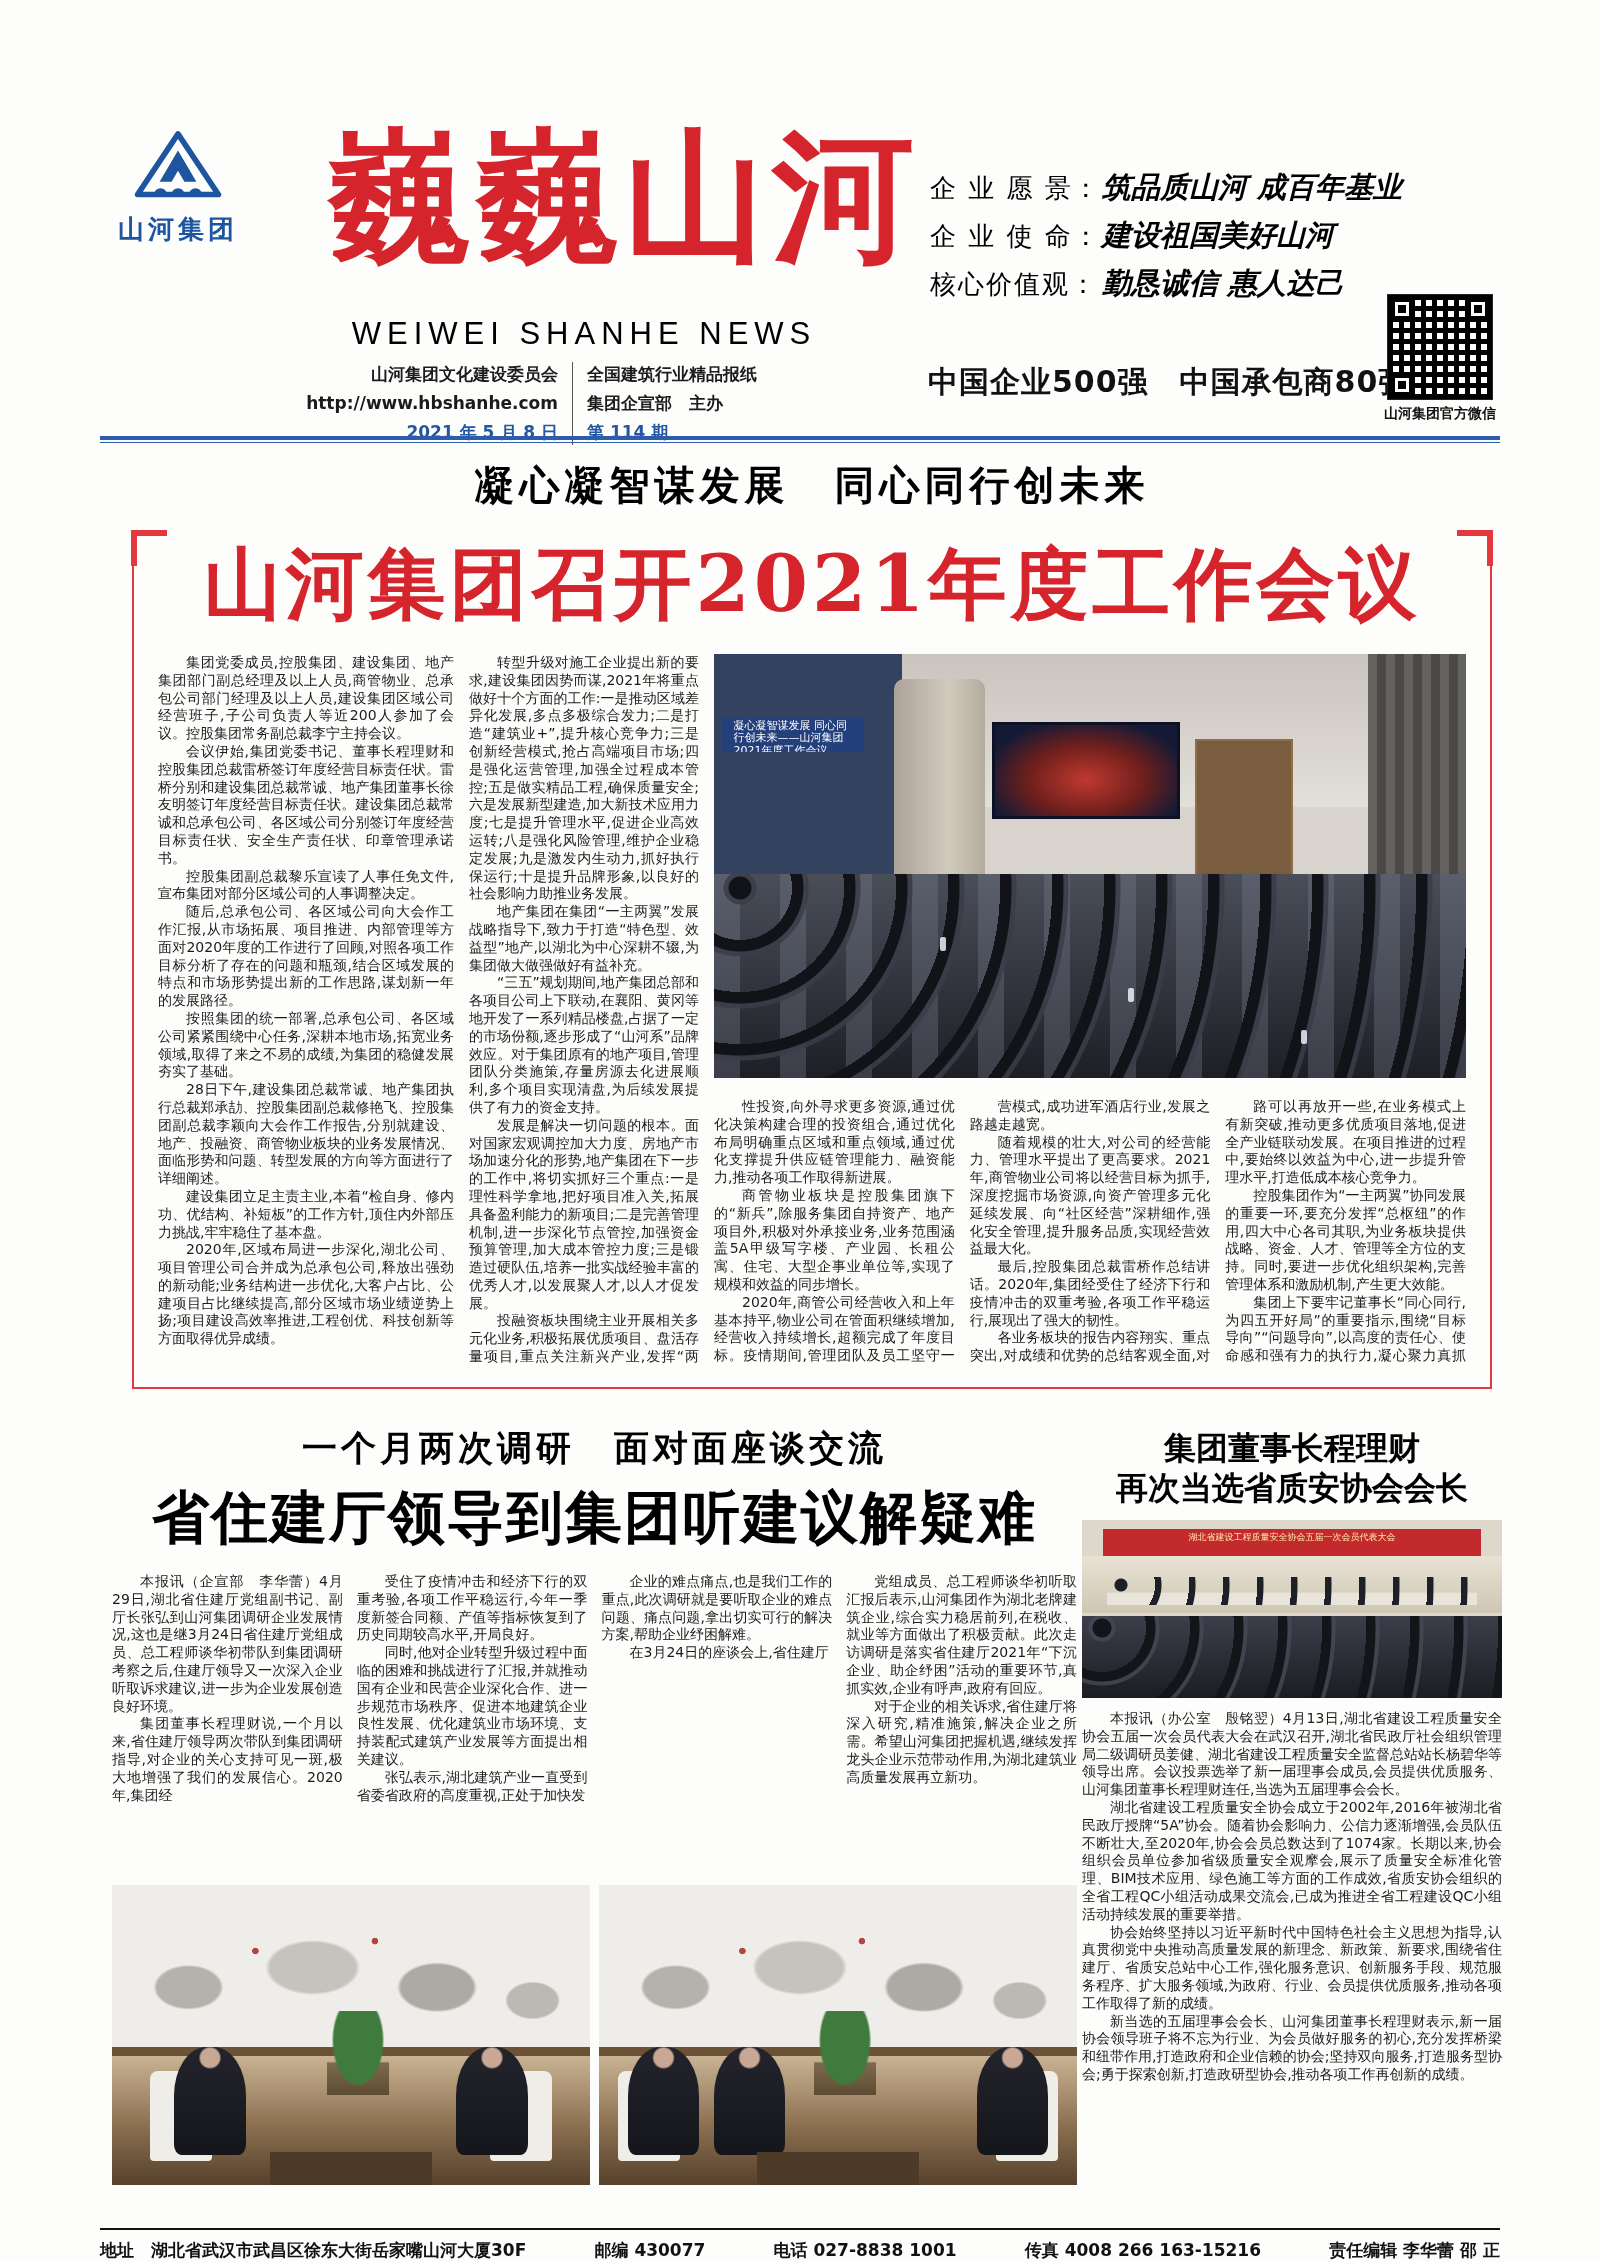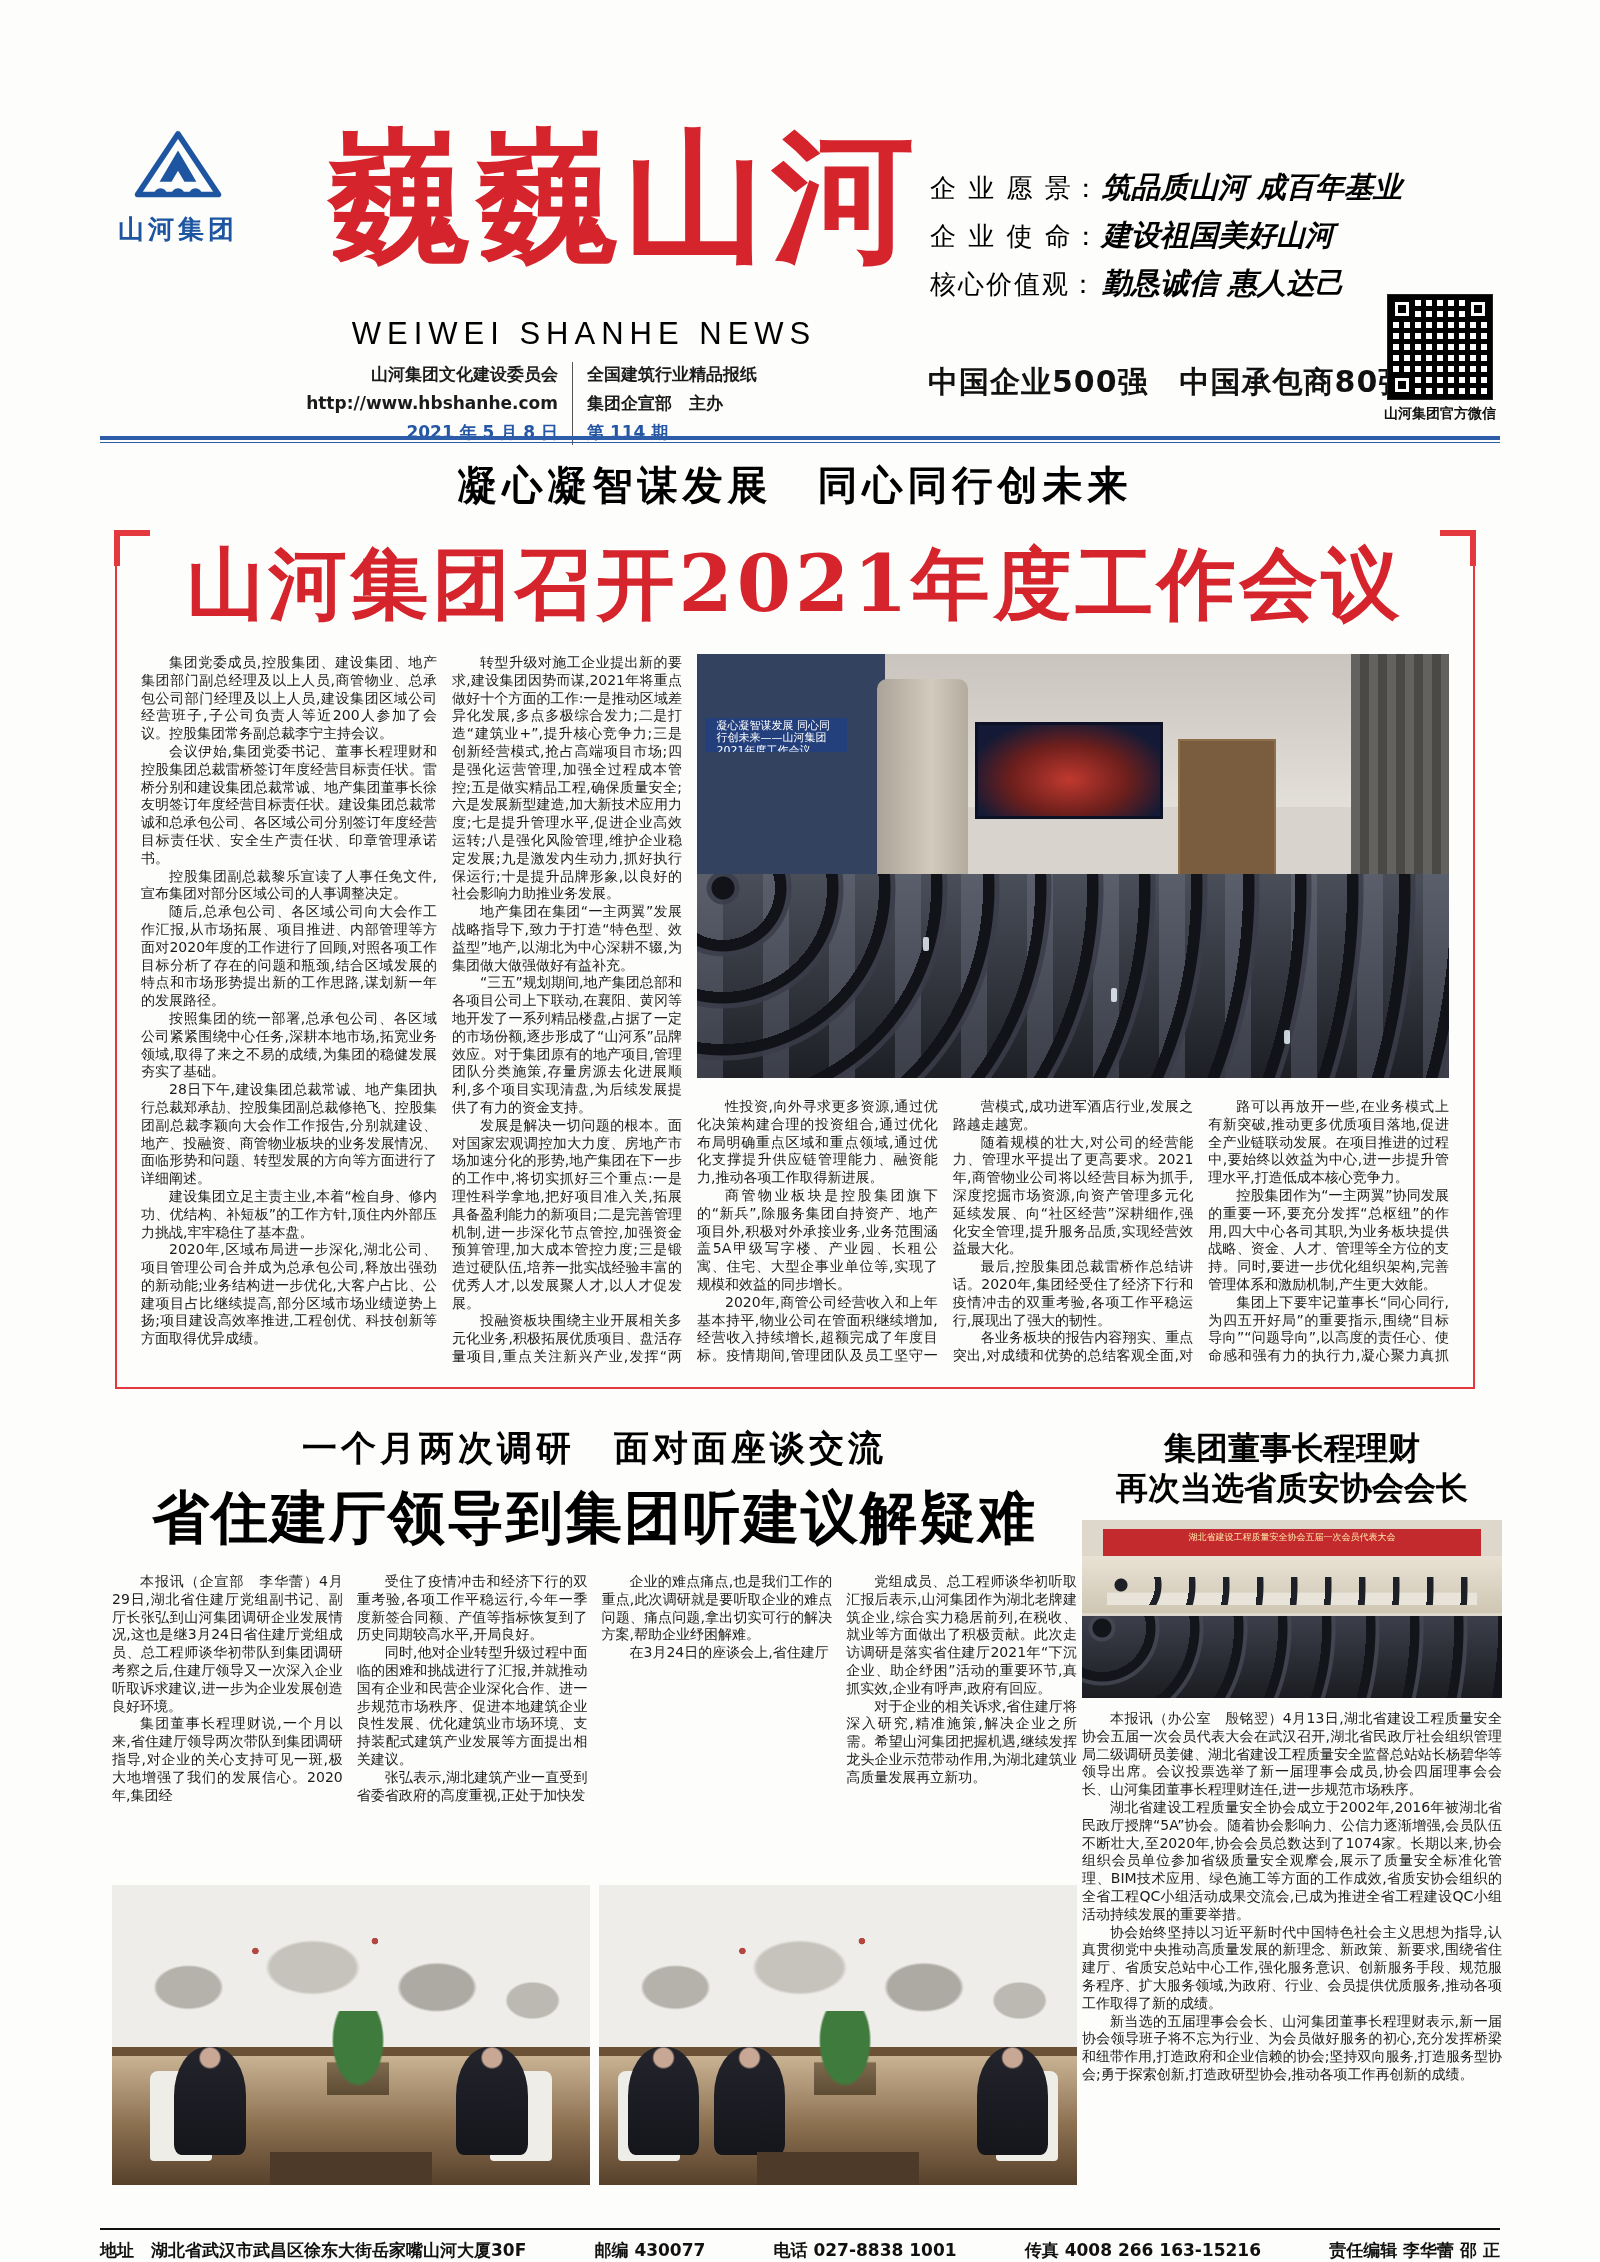--- a/index.html
+++ b/index.html
@@ -35,21 +35,21 @@
                        repeating-linear-gradient(90deg,#000 0 5px,transparent 5px 11px);}
   .qr-marker{position:absolute;width:24px;height:24px;background:#fff;border:5px solid #000;box-sizing:border-box;}
   .qr-marker::after{content:"";position:absolute;left:3px;top:3px;width:8px;height:8px;background:#000;}
   .qr-m1{left:2px;top:2px;} .qr-m2{right:2px;top:2px;} .qr-m3{left:2px;bottom:2px;}
   .qr-caption{margin-top:5px;font-size:14px;font-weight:700;color:#111;}
 
   .rule-blue{position:absolute;left:100px;top:436px;width:1400px;height:7px;
              border-top:4px solid #2d5da8;border-bottom:1px solid #2d5da8;box-sizing:border-box;}
 
   
-  .article1{position:absolute;left:95px;top:458px;width:1400px;}
+  .article1{position:absolute;left:112px;top:458px;width:1400px;}
   .a1-kicker{text-align:center;font-size:40px;font-weight:900;letter-spacing:5px;color:#000;}
   .a1-frame{position:relative;margin:20px 20px 0;height:856px;box-sizing:border-box;
             border-left:2px solid #e2383e;border-right:2px solid #e2383e;border-bottom:2px solid #e2383e;}
   .bracket{position:absolute;width:30px;height:30px;top:-3px;}
   .bracket-tl{left:-3px;border-top:6px solid #e2383e;border-left:6px solid #e2383e;}
   .bracket-tr{right:-3px;border-top:6px solid #e2383e;border-right:6px solid #e2383e;}
   .a1-title{margin-top:8px;text-align:center;font-family:"DejaVu Serif",serif;
             font-size:78px;font-weight:900;color:#d5242b;letter-spacing:4px;white-space:nowrap;}
   .a1-body{display:grid;grid-template-columns:296px 230px 1fr;column-gap:15px;
            padding:16px 24px 10px;height:736px;box-sizing:border-box;}
@@ -306,21 +306,21 @@
   <div class="article3">
     <div class="a3-title">集团董事长程理财</div>
     <div class="a3-title">再次当选省质安协会会长</div>
     <div class="photo3">
       <div class="ph3-banner">湖北省建设工程质量安全协会五届一次会员代表大会</div>
       <div class="ph3-stage"></div>
       <div class="ph3-rostrum"></div>
       <div class="ph3-crowd"></div>
     </div>
     <div class="a3-body newscol">
-        <p>本报讯（办公室　殷铭翌）4月13日,湖北省建设工程质量安全协会五届一次会员代表大会在武汉召开,湖北省民政厅社会组织管理局二级调研员姜健、湖北省建设工程质量安全监督总站站长杨碧华等领导出席。会议投票选举了新一届理事会成员,协会四届理事会会长、山河集团董事长程理财连任,进一步规范市场秩序。</p>
+        <p>本报讯（办公室　殷铭翌）4月13日,湖北省建设工程质量安全协会五届一次会员代表大会在武汉召开,湖北省民政厅社会组织管理局二级调研员姜健、湖北省建设工程质量安全监督总站站长杨碧华等领导出席。会议投票选举了新一届理事会成员,会员提供优质服务、山河集团董事长程理财连任,当选为五届理事会会长。</p>
         <p>湖北省建设工程质量安全协会成立于2002年,2016年被湖北省民政厅授牌“5A”协会。随着协会影响力、公信力逐渐增强,会员队伍不断壮大,至2020年,协会会员总数达到了1074家。长期以来,协会组织会员单位参加省级质量安全观摩会,展示了质量安全标准化管理、BIM技术应用、绿色施工等方面的工作成效,省质安协会组织的全省工程QC小组活动成果交流会,已成为推进全省工程建设QC小组活动持续发展的重要举措。</p>
         <p>协会始终坚持以习近平新时代中国特色社会主义思想为指导,认真贯彻党中央推动高质量发展的新理念、新政策、新要求,围绕省住建厅、省质安总站中心工作,强化服务意识、创新服务手段、规范服务程序、扩大服务领域,为政府、行业、会员提供优质服务,推动各项工作取得了新的成绩。</p>
         <p>新当选的五届理事会会长、山河集团董事长程理财表示,新一届协会领导班子将不忘为行业、为会员做好服务的初心,充分发挥桥梁和纽带作用,打造政府和企业信赖的协会;坚持双向服务,打造服务型协会;勇于探索创新,打造政研型协会,推动各项工作再创新的成绩。</p>
       </div>
   </div>
 
   <div class="footer">
     <span>地址　湖北省武汉市武昌区徐东大街岳家嘴山河大厦30F</span>
     <span>邮编  430077</span>
     <span>电话  027-8838 1001</span>

